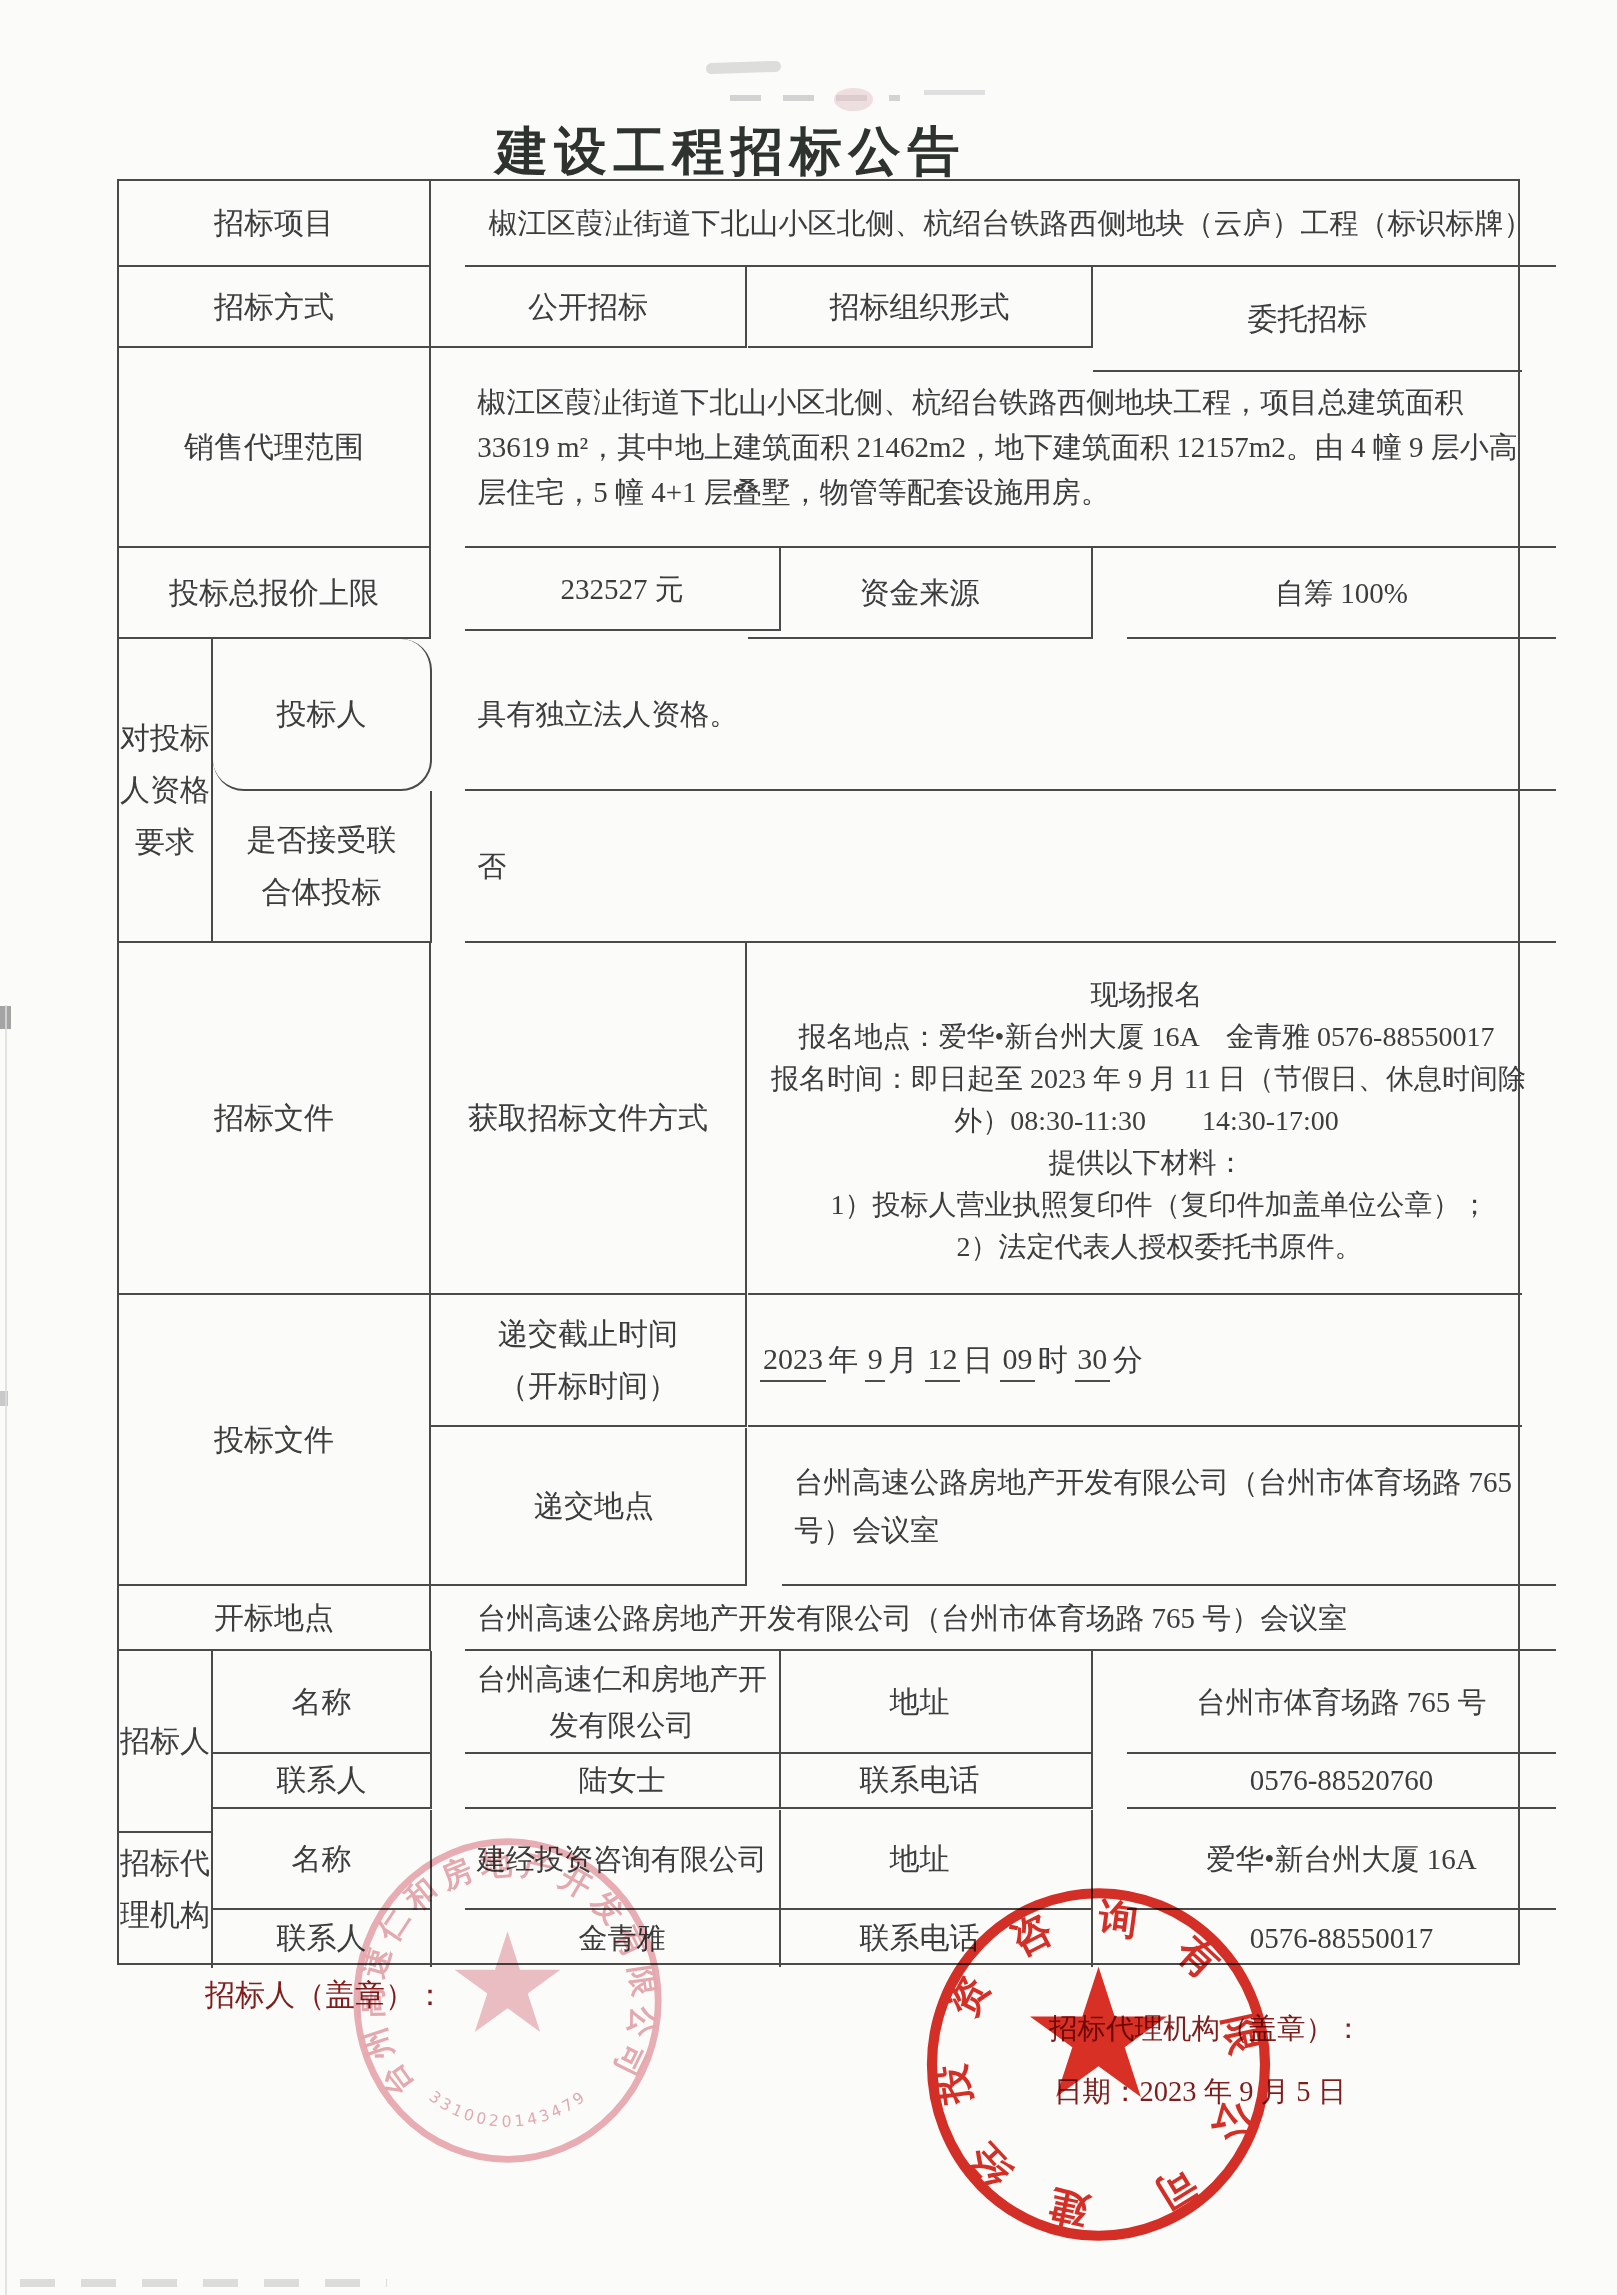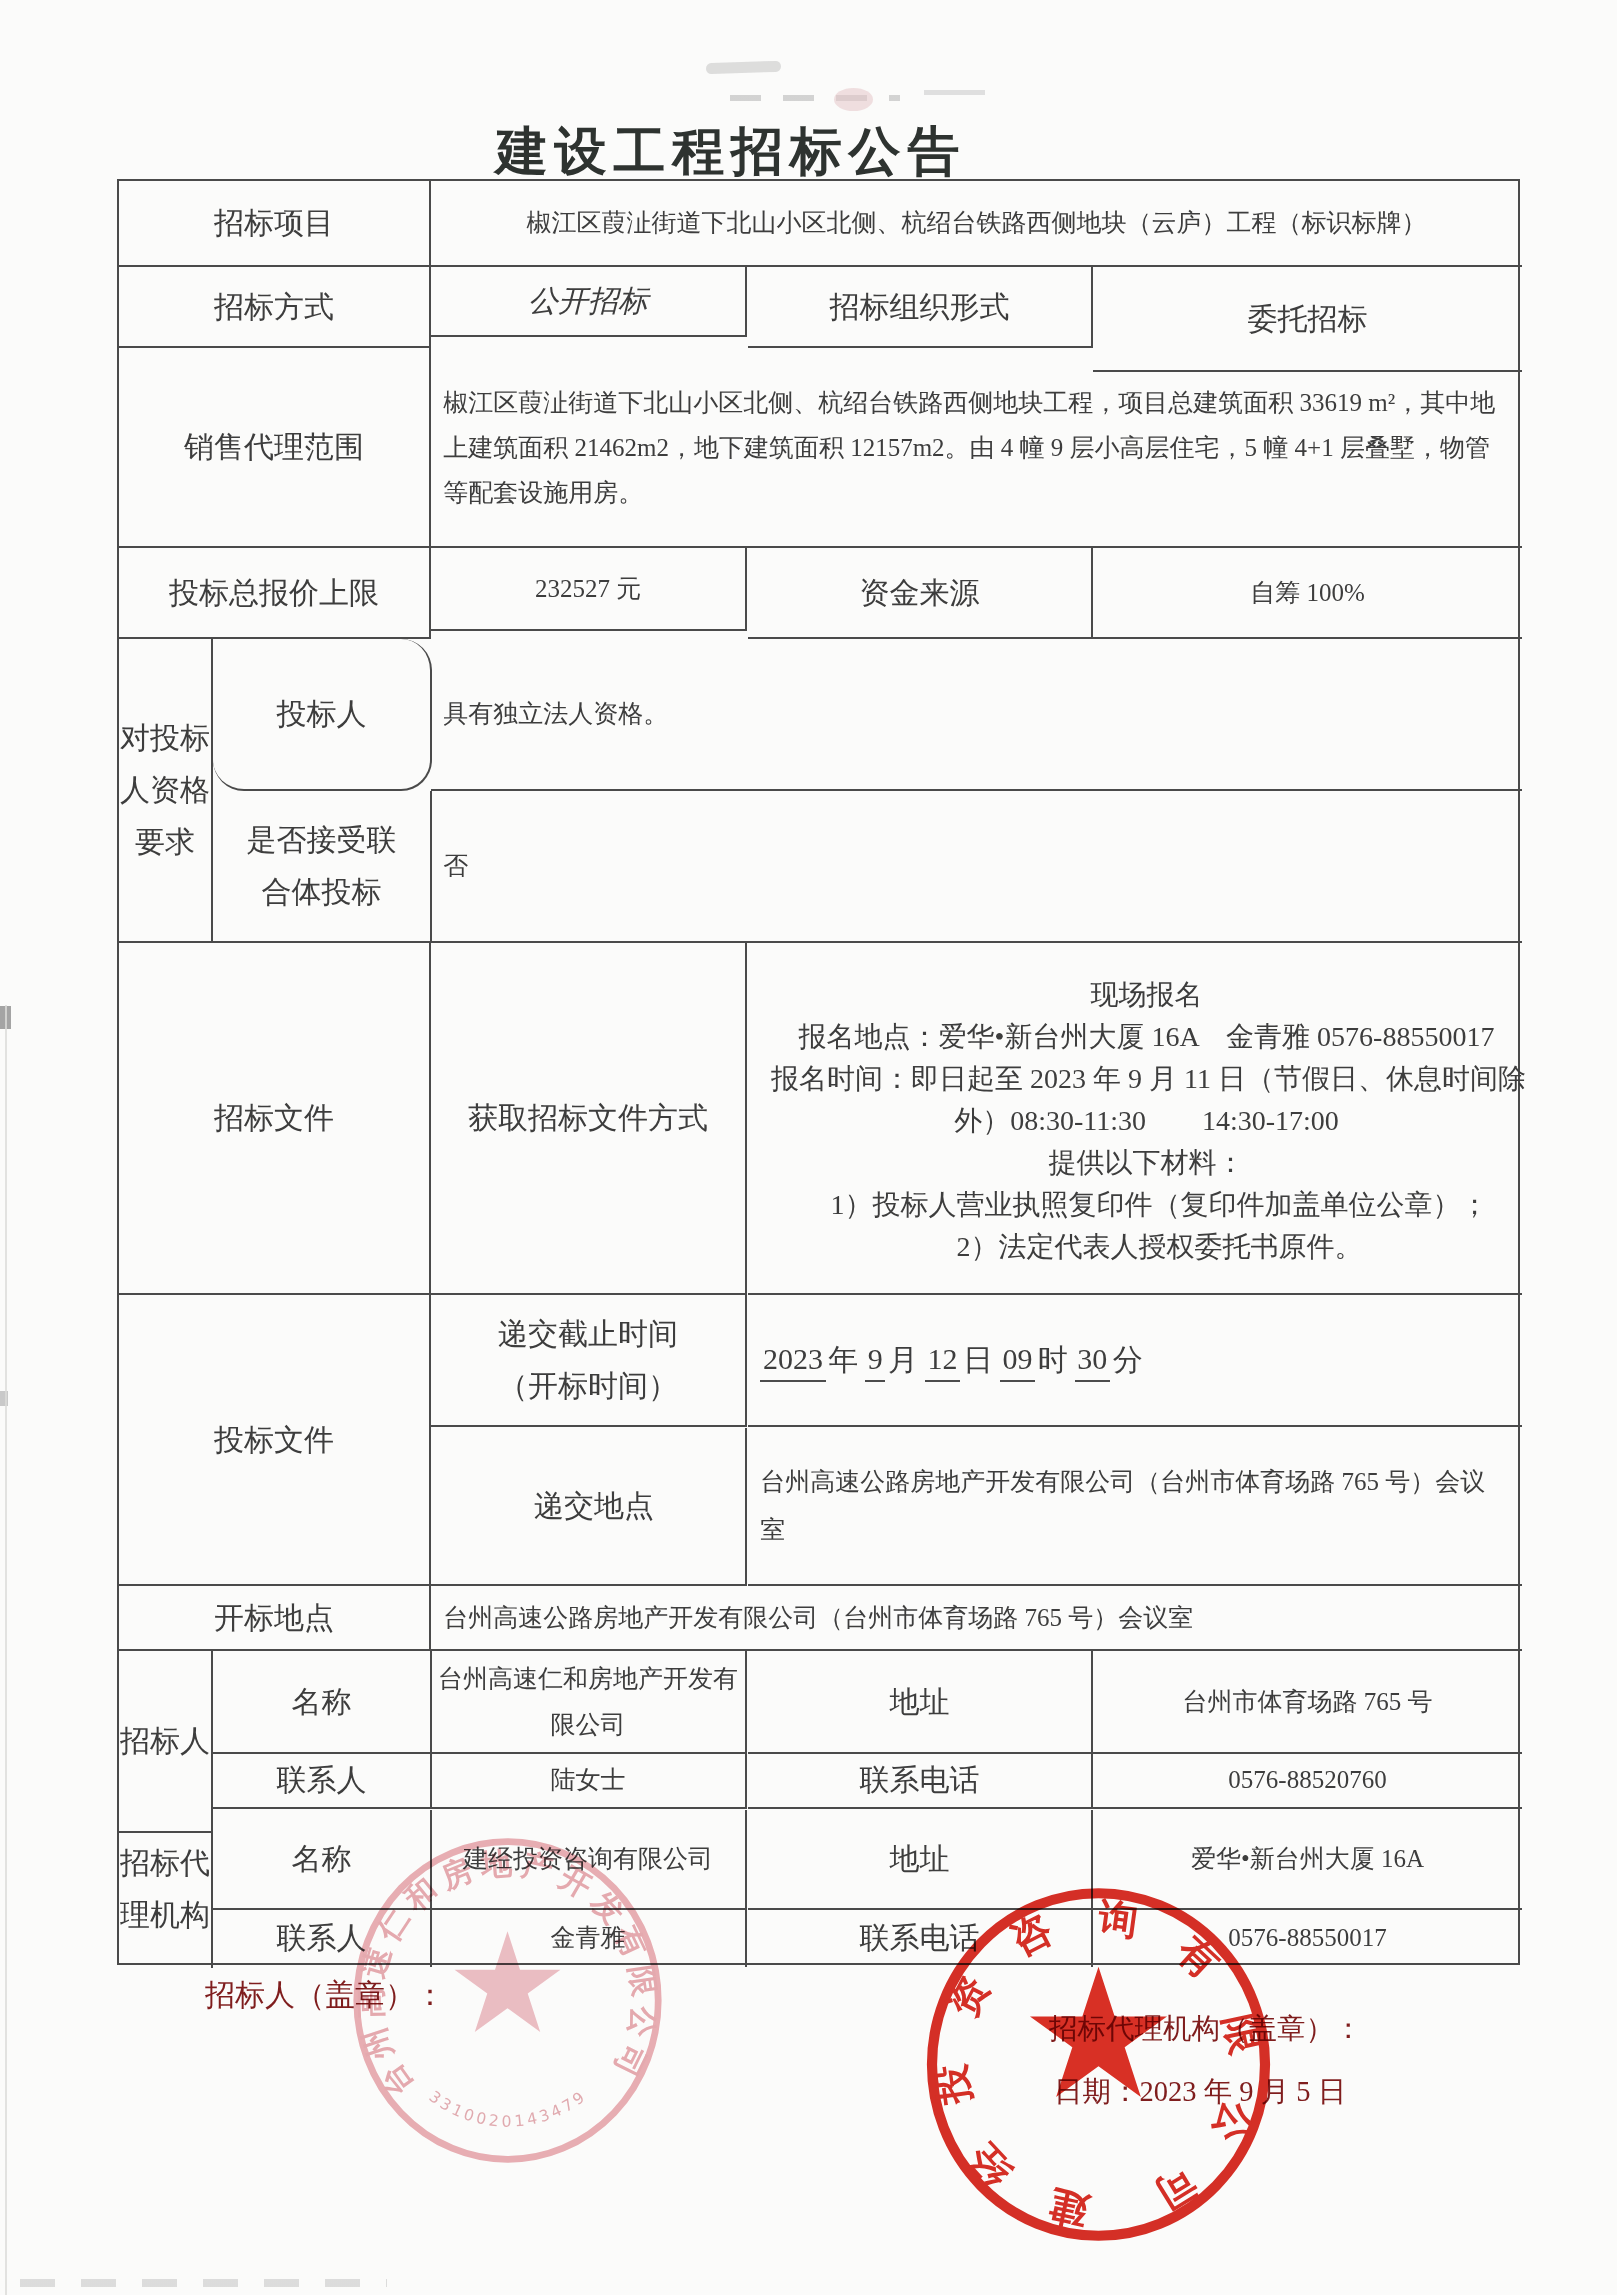--- a/index.html
+++ b/index.html
@@ -18,21 +18,21 @@
   }
   .cell{
     position:absolute;box-sizing:border-box;
     border-right:2px solid #4a4a4a;border-bottom:2px solid #4a4a4a;
     display:flex;align-items:center;justify-content:center;
     font-size:30px;line-height:42px;text-align:center;
   }
   .cell.nr{border-right:none;}
   .cell.nb{border-bottom:none;}
   .cell.left{justify-content:flex-start;text-align:left;padding:4.1px 13.6px 4.1px 12.2px;}
-  .cell.val{font-size:25px;}
+  .cell.val{font-size:29px;margin-left:34px;}
   .cell.block{display:block;}
   .mline div{line-height:52px;}
   .r3v{line-height:45px;padding:6.8px 37px 6.8px 11px;}
   .r7c{padding-top:31px;}
   .r7line{font-size:28px;line-height:42px;padding-left:23px;white-space:nowrap;}
   .r7line.indent{padding-left:49px;}
   .nowrap{white-space:nowrap;}
   .datecell{font-size:30px;}
   .u{border-bottom:2px solid #4c4c4c;padding:0 2.7px;}
   .dsep{margin:0 6.8px 0 2.7px;}
@@ -64,21 +64,21 @@
 <div class="artifact botstreak"></div>
 
 <div class="title">建设工程招标公告</div>
 
 <div class="tbl">
 
   <div class="cell" style="left:0;top:0;width:312px;height:86px;">招标项目</div>
   <div class="cell nr val nowrap" style="left:312px;top:0;width:1091px;height:86px;">椒江区葭沚街道下北山小区北侧、杭绍台铁路西侧地块（云庐）工程（标识标牌）</div>
 
   <div class="cell" style="left:0;top:86px;width:312px;height:81px;">招标方式</div>
-  <div class="cell" style="left:312px;top:86px;width:316px;height:70px;font-style:italic;">公开招标</div>
+  <div class="cell" style="left:312px;top:86px;width:316px;height:81px;">公开招标</div>
   <div class="cell" style="left:629px;top:86px;width:345px;height:81px;">招标组织形式</div>
   <div class="cell nr" style="left:974px;top:86px;width:429px;height:105px;">委托招标</div>
 
   <div class="cell" style="left:0;top:167px;width:312px;height:200px;">销售代理范围</div>
   <div class="cell nr val left r3v" style="left:312px;top:167px;width:1091px;height:200px;">椒江区葭沚街道下北山小区北侧、杭绍台铁路西侧地块工程，项目总建筑面积 33619 m²，其中地上建筑面积 21462m2，地下建筑面积 12157m2。由 4 幢 9 层小高层住宅，5 幢 4+1 层叠墅，物管等配套设施用房。</div>
 
   <div class="cell" style="left:0;top:367px;width:312px;height:91px;">投标总报价上限</div>
   <div class="cell val" style="left:312px;top:367px;width:316px;height:83px;">232527 元</div>
   <div class="cell" style="left:629px;top:367px;width:345px;height:91px;">资金来源</div>
   <div class="cell nr val" style="left:974px;top:367px;width:429px;height:91px;">自筹 100%</div>

